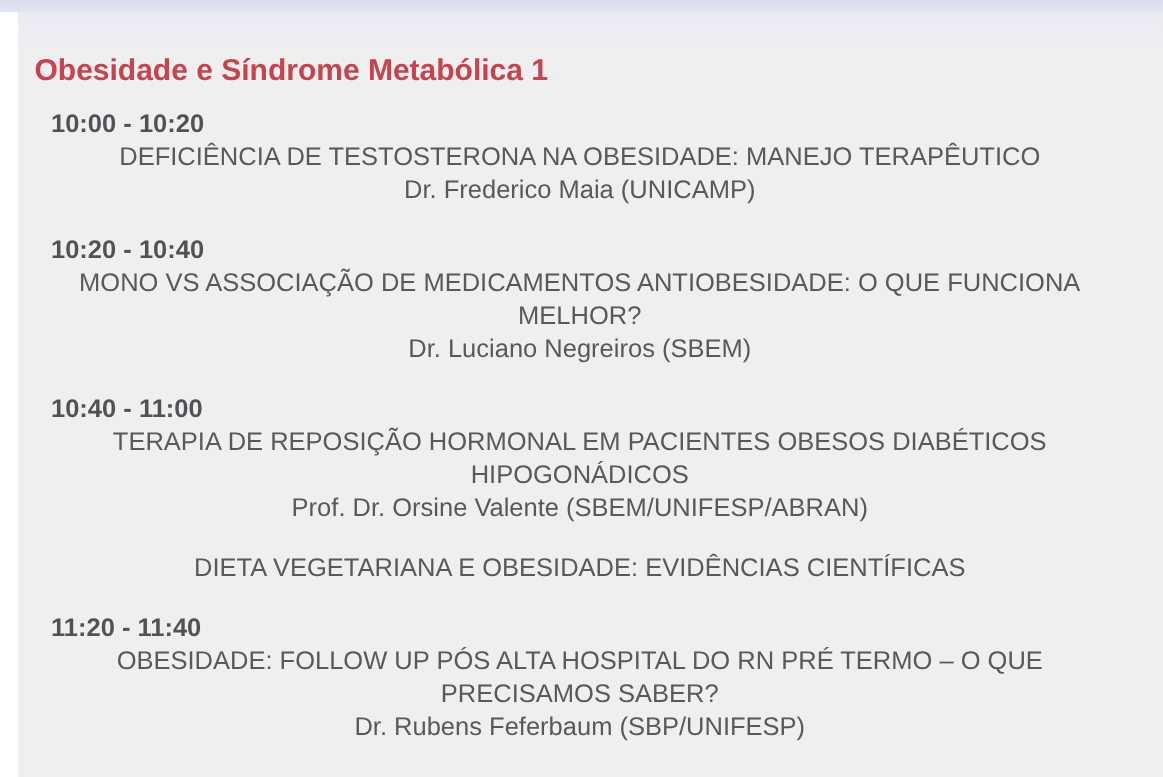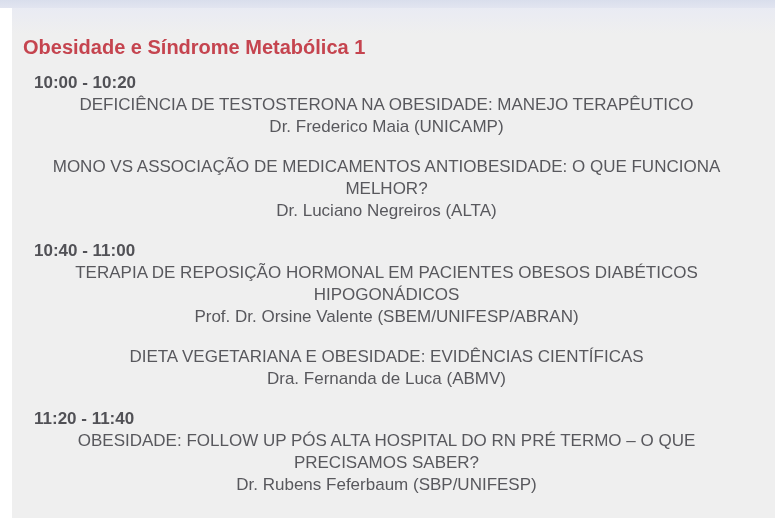--- a/index.html
+++ b/index.html
@@ -77,33 +77,33 @@
 
   <h2 class="session-title">Obesidade e Síndrome Metabólica 1</h2>
 
   <div class="session">
     <div class="time">10:00 - 10:20</div>
     <div class="talk">DEFICIÊNCIA DE TESTOSTERONA NA OBESIDADE: MANEJO TERAPÊUTICO</div>
     <div class="speaker">Dr. Frederico Maia (UNICAMP)</div>
   </div>
 
   <div class="session">
+    <div class="time">10:20 - 10:40</div>
     <div class="talk">MONO VS ASSOCIAÇÃO DE MEDICAMENTOS ANTIOBESIDADE: O QUE FUNCIONA MELHOR?</div>
-    <div class="speaker">Dr. Luciano Negreiros (ALTA)</div>
+    <div class="speaker">Dr. Luciano Negreiros (SBEM)</div>
   </div>
 
   <div class="session">
     <div class="time">10:40 - 11:00</div>
     <div class="talk">TERAPIA DE REPOSIÇÃO HORMONAL EM PACIENTES OBESOS DIABÉTICOS HIPOGONÁDICOS</div>
     <div class="speaker">Prof. Dr. Orsine Valente (SBEM/UNIFESP/ABRAN)</div>
   </div>
 
   <div class="session">
     <div class="talk">DIETA VEGETARIANA E OBESIDADE: EVIDÊNCIAS CIENTÍFICAS</div>
-    <div class="speaker">Dra. Fernanda de Luca (ABMV)</div>
   </div>
 
   <div class="session">
     <div class="time">11:20 - 11:40</div>
     <div class="talk">OBESIDADE: FOLLOW UP PÓS ALTA HOSPITAL DO RN PRÉ TERMO – O QUE PRECISAMOS SABER?</div>
     <div class="speaker">Dr. Rubens Feferbaum (SBP/UNIFESP)</div>
   </div>
 
 
 </div>

